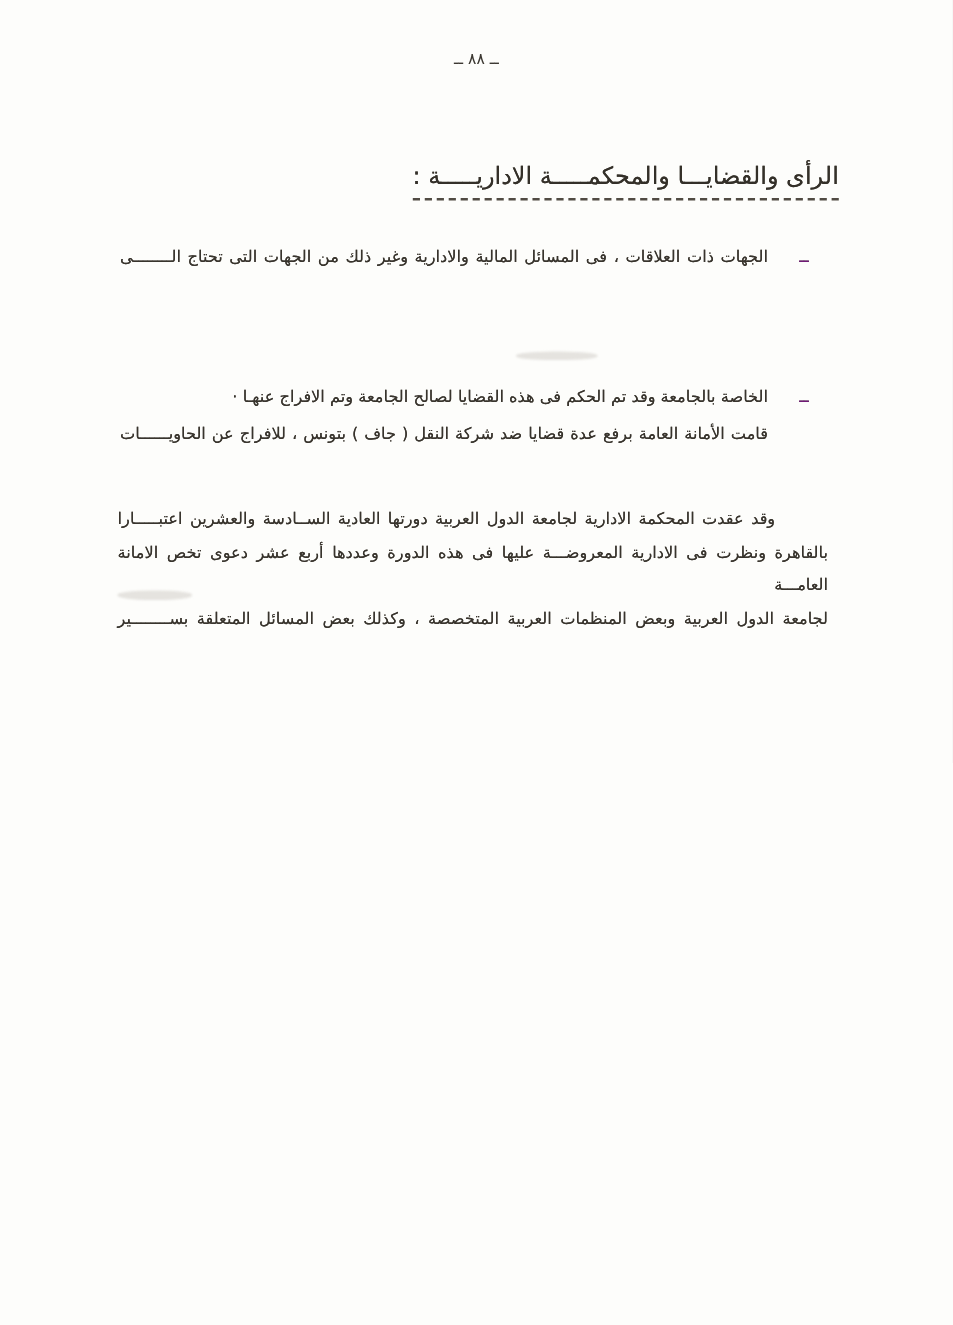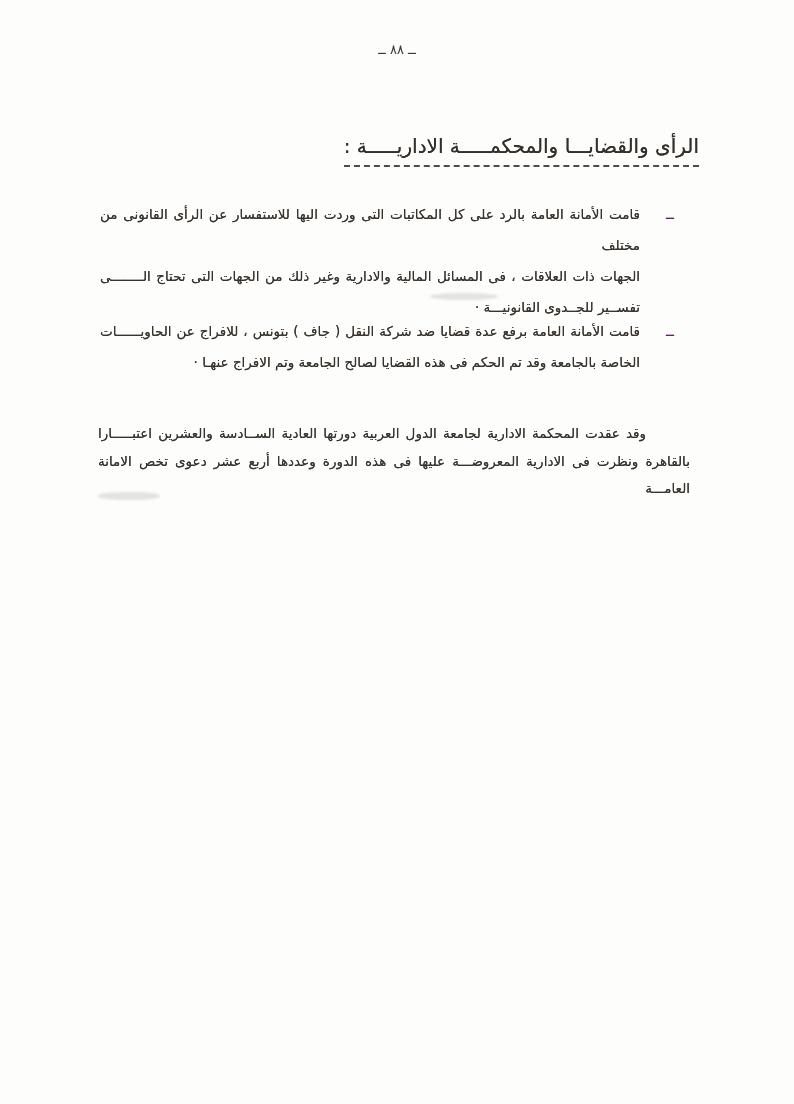--- a/index.html
+++ b/index.html
@@ -79,32 +79,31 @@
 <body>
 
 <div class="page">
 
   <div class="pagenum" lang="ar" dir="rtl">ــ ٨٨ ــ</div>
 
   <div class="heading" lang="ar">الرأى والقضايـــا والمحكمـــــة الاداريـــــة :</div>
 
   <div class="para p1" lang="ar">
     <span class="bullet">ــ</span>
-    <div class="line">قامت الأمانة العامة بالرد على كل المكاتبات التى وردت اليها للاستفسار عن الرأى القانونى من مختلف</div>
     <div class="line">الجهات ذات العلاقات ،  فى المسائل المالية والادارية وغير ذلك من الجهات التى تحتاج الــــــــى</div>
-    <div class="line short">تفســير للجــدوى القانونيـــة ·</div>
   </div>
 
   <div class="para p2" lang="ar">
     <span class="bullet">ــ</span>
+    <div class="line short">الخاصة بالجامعة وقد تم الحكم فى هذه القضايا لصالح الجامعة وتم الافراج عنهـا ·</div>
     <div class="line">قامت الأمانة العامة برفع عدة قضايا ضد شركة النقل (  جاف  )  بتونس ،  للافراج عن الحاويــــــات</div>
-    <div class="line short">الخاصة بالجامعة وقد تم الحكم فى هذه القضايا لصالح الجامعة وتم الافراج عنهـا ·</div>
   </div>
 
   <div class="para p3" lang="ar">
     <div class="line indent">وقد عقدت المحكمة الادارية لجامعة الدول العربية دورتها العادية الســادسة والعشرين اعتبـــــارا</div>
     <div class="line">بالقاهرة ونظرت فى الادارية المعروضـــة عليها فى هذه الدورة وعددها أربع عشر دعوى تخص الامانة العامـــة</div>
+    <div class="line">لجامعة الدول العربية وبعض المنظمات العربية المتخصصة ،  وكذلك بعض المسائل المتعلقة بســــــــير</div>
   </div>
 
   <div class="smudge smudge-a"></div>
   <div class="smudge smudge-b"></div>
 
 </div>
 
 </body></html>

